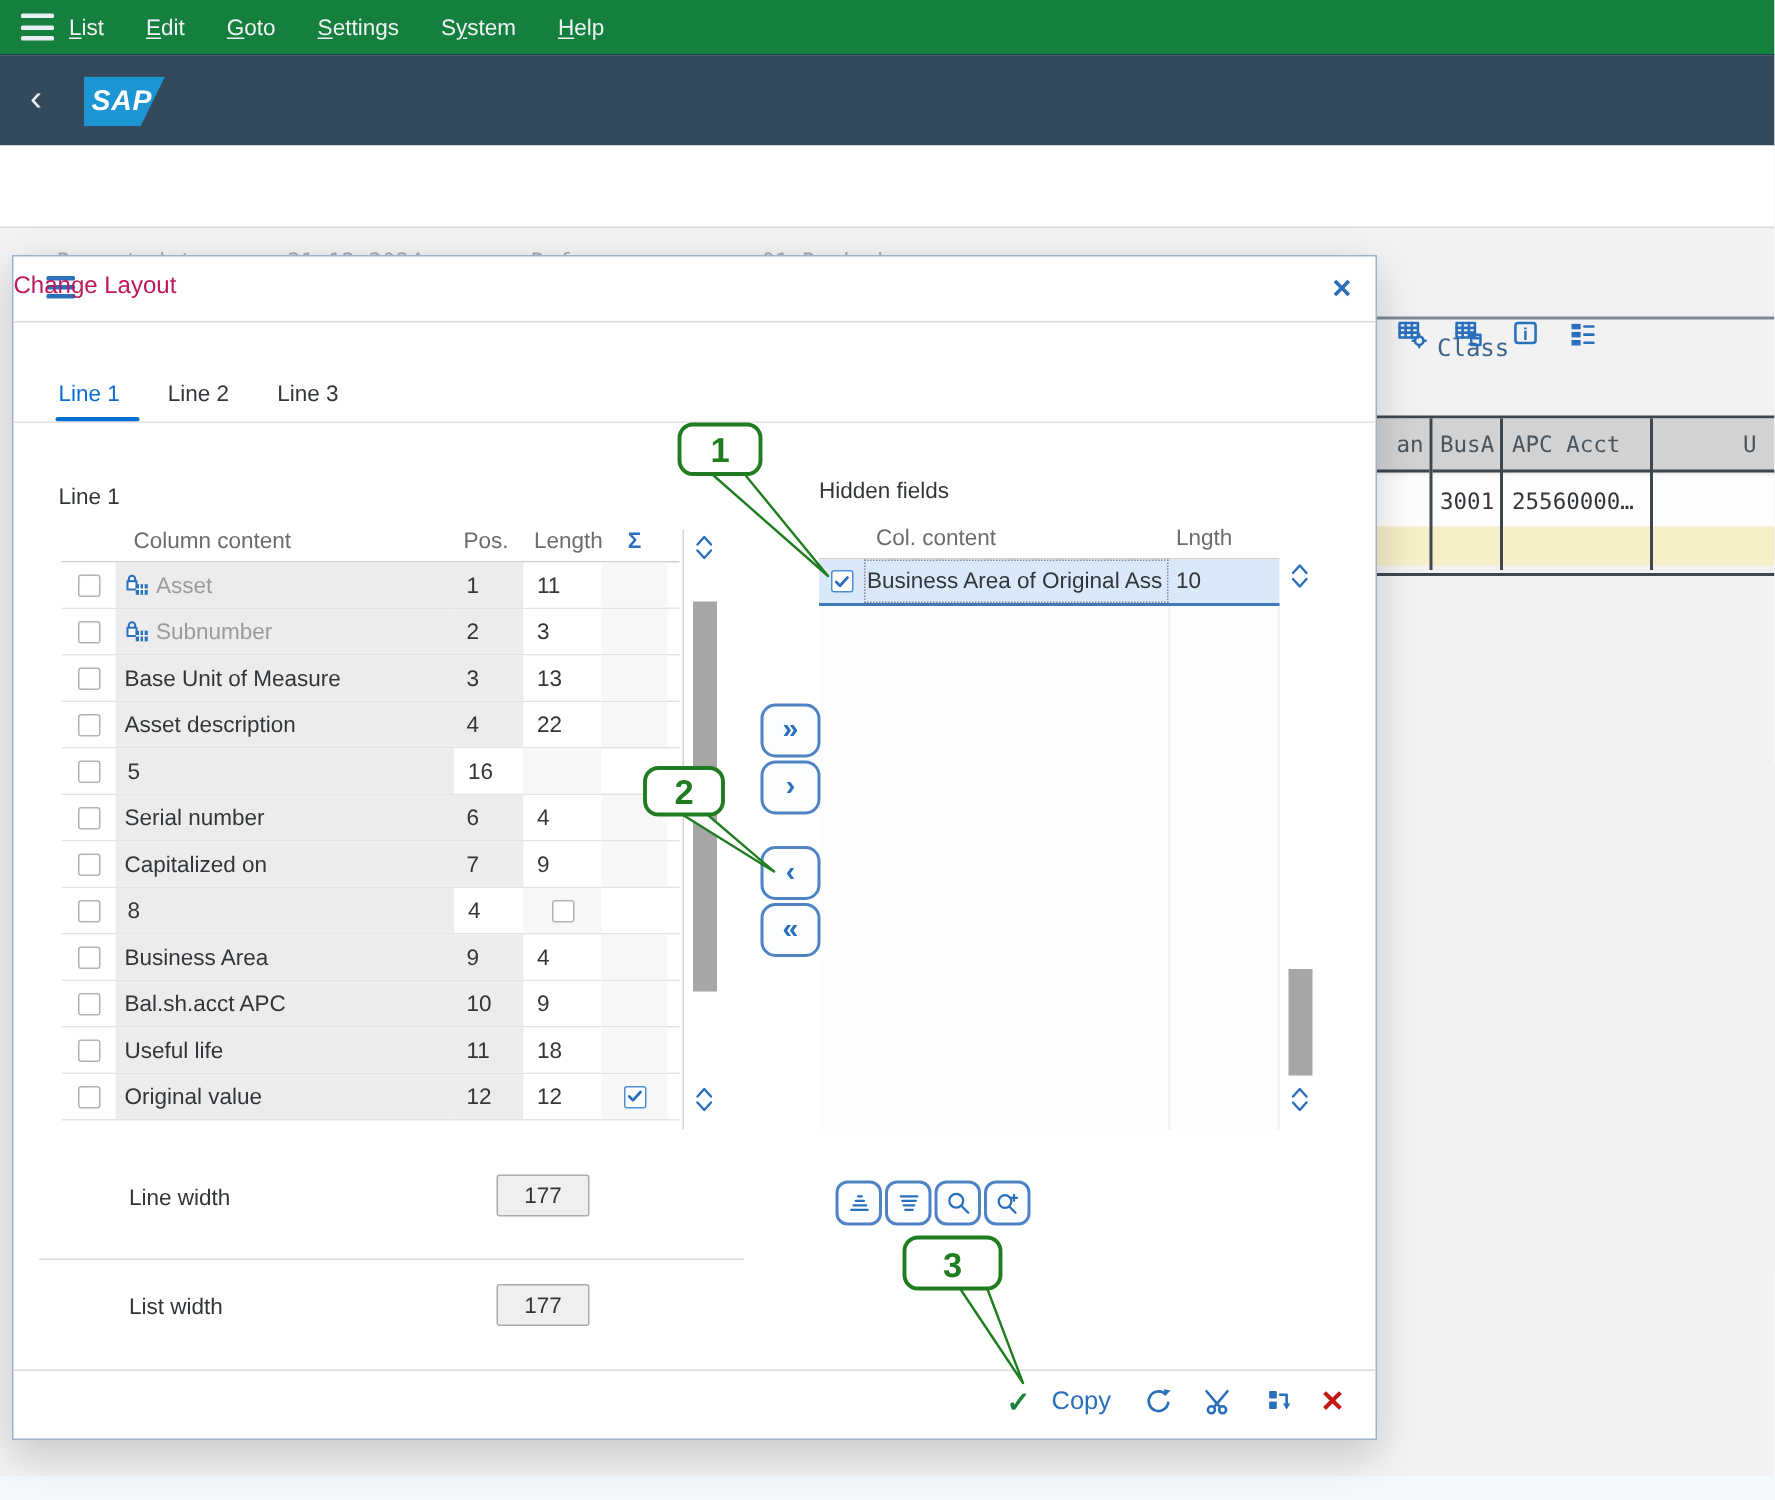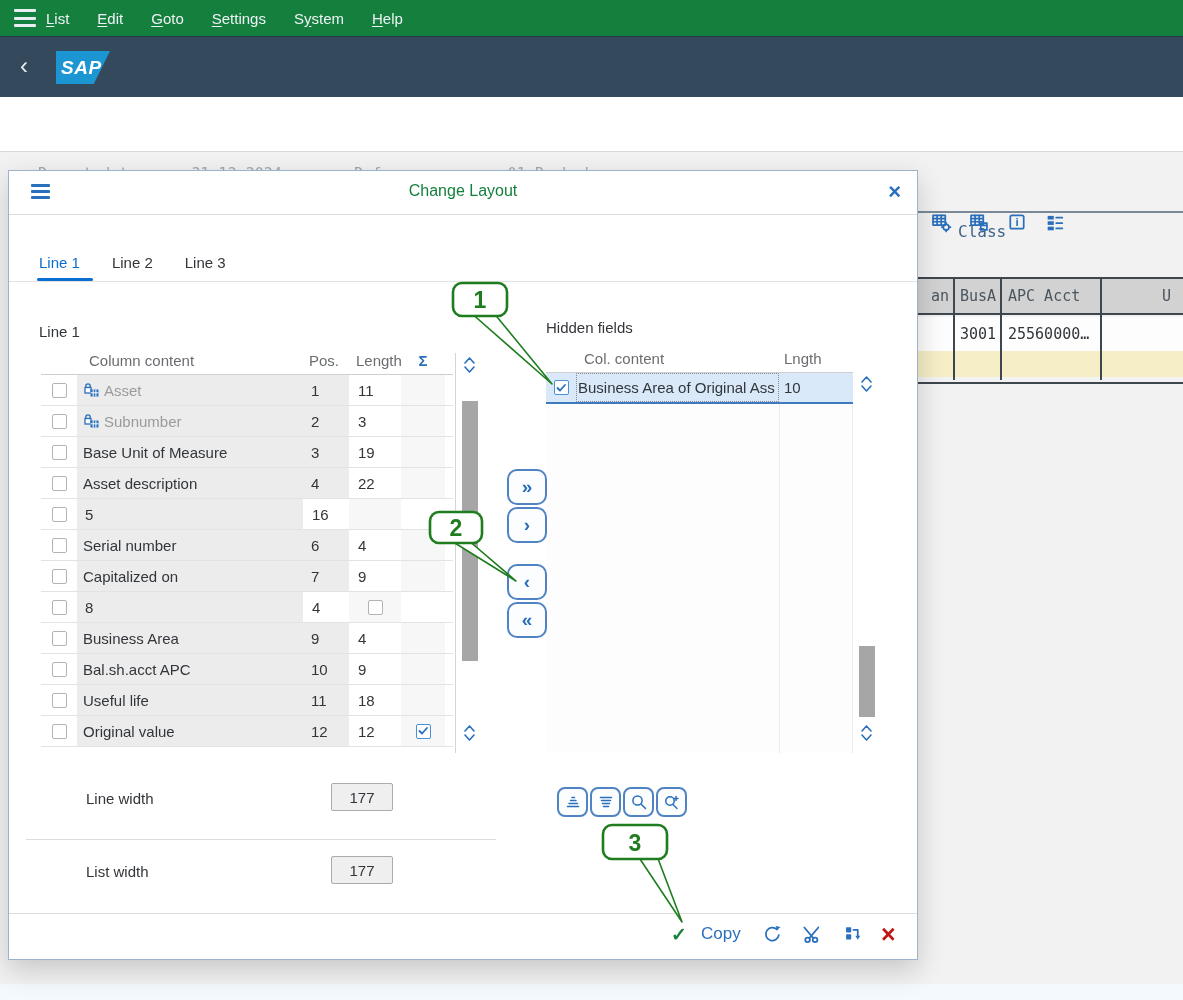--- a/index.html
+++ b/index.html
@@ -43,21 +43,21 @@
   .bgtable{left:898px;top:277px;width:285px;height:103px;z-index:1;border-top:2px solid #3f474e;border-bottom:2px solid #3f474e;font-family:"DejaVu Sans Mono",monospace;font-size:15px;}
   .bgth{position:absolute;top:0;height:36px;background:#d2d2d2;color:#4b555e;display:flex;align-items:center;border-bottom:2px solid #3f474e;box-sizing:border-box;}
   .bgtd{position:absolute;top:38px;height:34px;color:#32363a;display:flex;align-items:center;background:#fdfdfd;}
   .bgylw{position:absolute;top:72px;height:26px;background:#f5eec6;}
   .bgvline{position:absolute;top:0;width:2px;height:101px;background:#3f474e;}
   
   .dialog{left:8px;top:170px;width:910px;height:790px;background:#fff;border:1px solid #9db3cd;box-sizing:border-box;box-shadow:0 10px 26px rgba(0,0,0,.18);z-index:5;}
   .dlg-titlebar{left:0;top:0;width:100%;height:43px;border-bottom:1px solid #dcdcdc;}
   .dlg-burger{left:22px;top:13px;width:19px;height:15px;display:flex;flex-direction:column;justify-content:space-between;}
   .dlg-burger i{display:block;height:3px;background:#2a6fbb;border-radius:1px;}
-  .dlg-title{left:0;top:11px;width:100%;text-align:center;font-size:16px;color:#15803d;}
+  .dlg-title{left:0;top:11px;width:100%;font-size:16px;color:#be185d;}
   .dlg-close{right:16px;top:8px;color:#2a6fbb;font-size:22px;font-weight:bold;}
   .tabs{left:30px;top:75px;height:35px;display:flex;gap:32px;}
   .tab{font-size:15px;color:#32363a;padding-top:8px;}
   .tab.active{color:#0a6ed1;}
   .tab-underline{left:28px;top:107px;width:56px;height:3px;background:#0a6ed1;border-radius:2px;}
   .tabstrip-border{left:0;top:110px;width:100%;height:1px;background:#e2e2e2;}
   .grouplabel{left:30px;top:152px;font-size:15px;color:#32363a;}
   
   .ltable{left:32px;top:176px;width:412px;}
   .lhead,.lrow{display:grid;grid-template-columns:36px 226px 46px 52px 44px;align-items:center;box-sizing:border-box;}
@@ -393,21 +393,21 @@
       </div>
         <div class="lrow" data-key="false" data-dim="false">
         <span class="cell cb">
             <span class="cbx"></span>
           </span>
         <span class="cell content">
 
           <span class="lbl">Base Unit of Measure</span>
         </span>
         <span class="cell pos">3</span>
-        <span class="cell len">19</span>
+        <span class="cell len">13</span>
         <span class="cell sum" data-sum="none">
           
         </span>
       </div>
         <div class="lrow" data-key="false" data-dim="false">
         <span class="cell cb">
             <span class="cbx"></span>
           </span>
         <span class="cell content">
 

